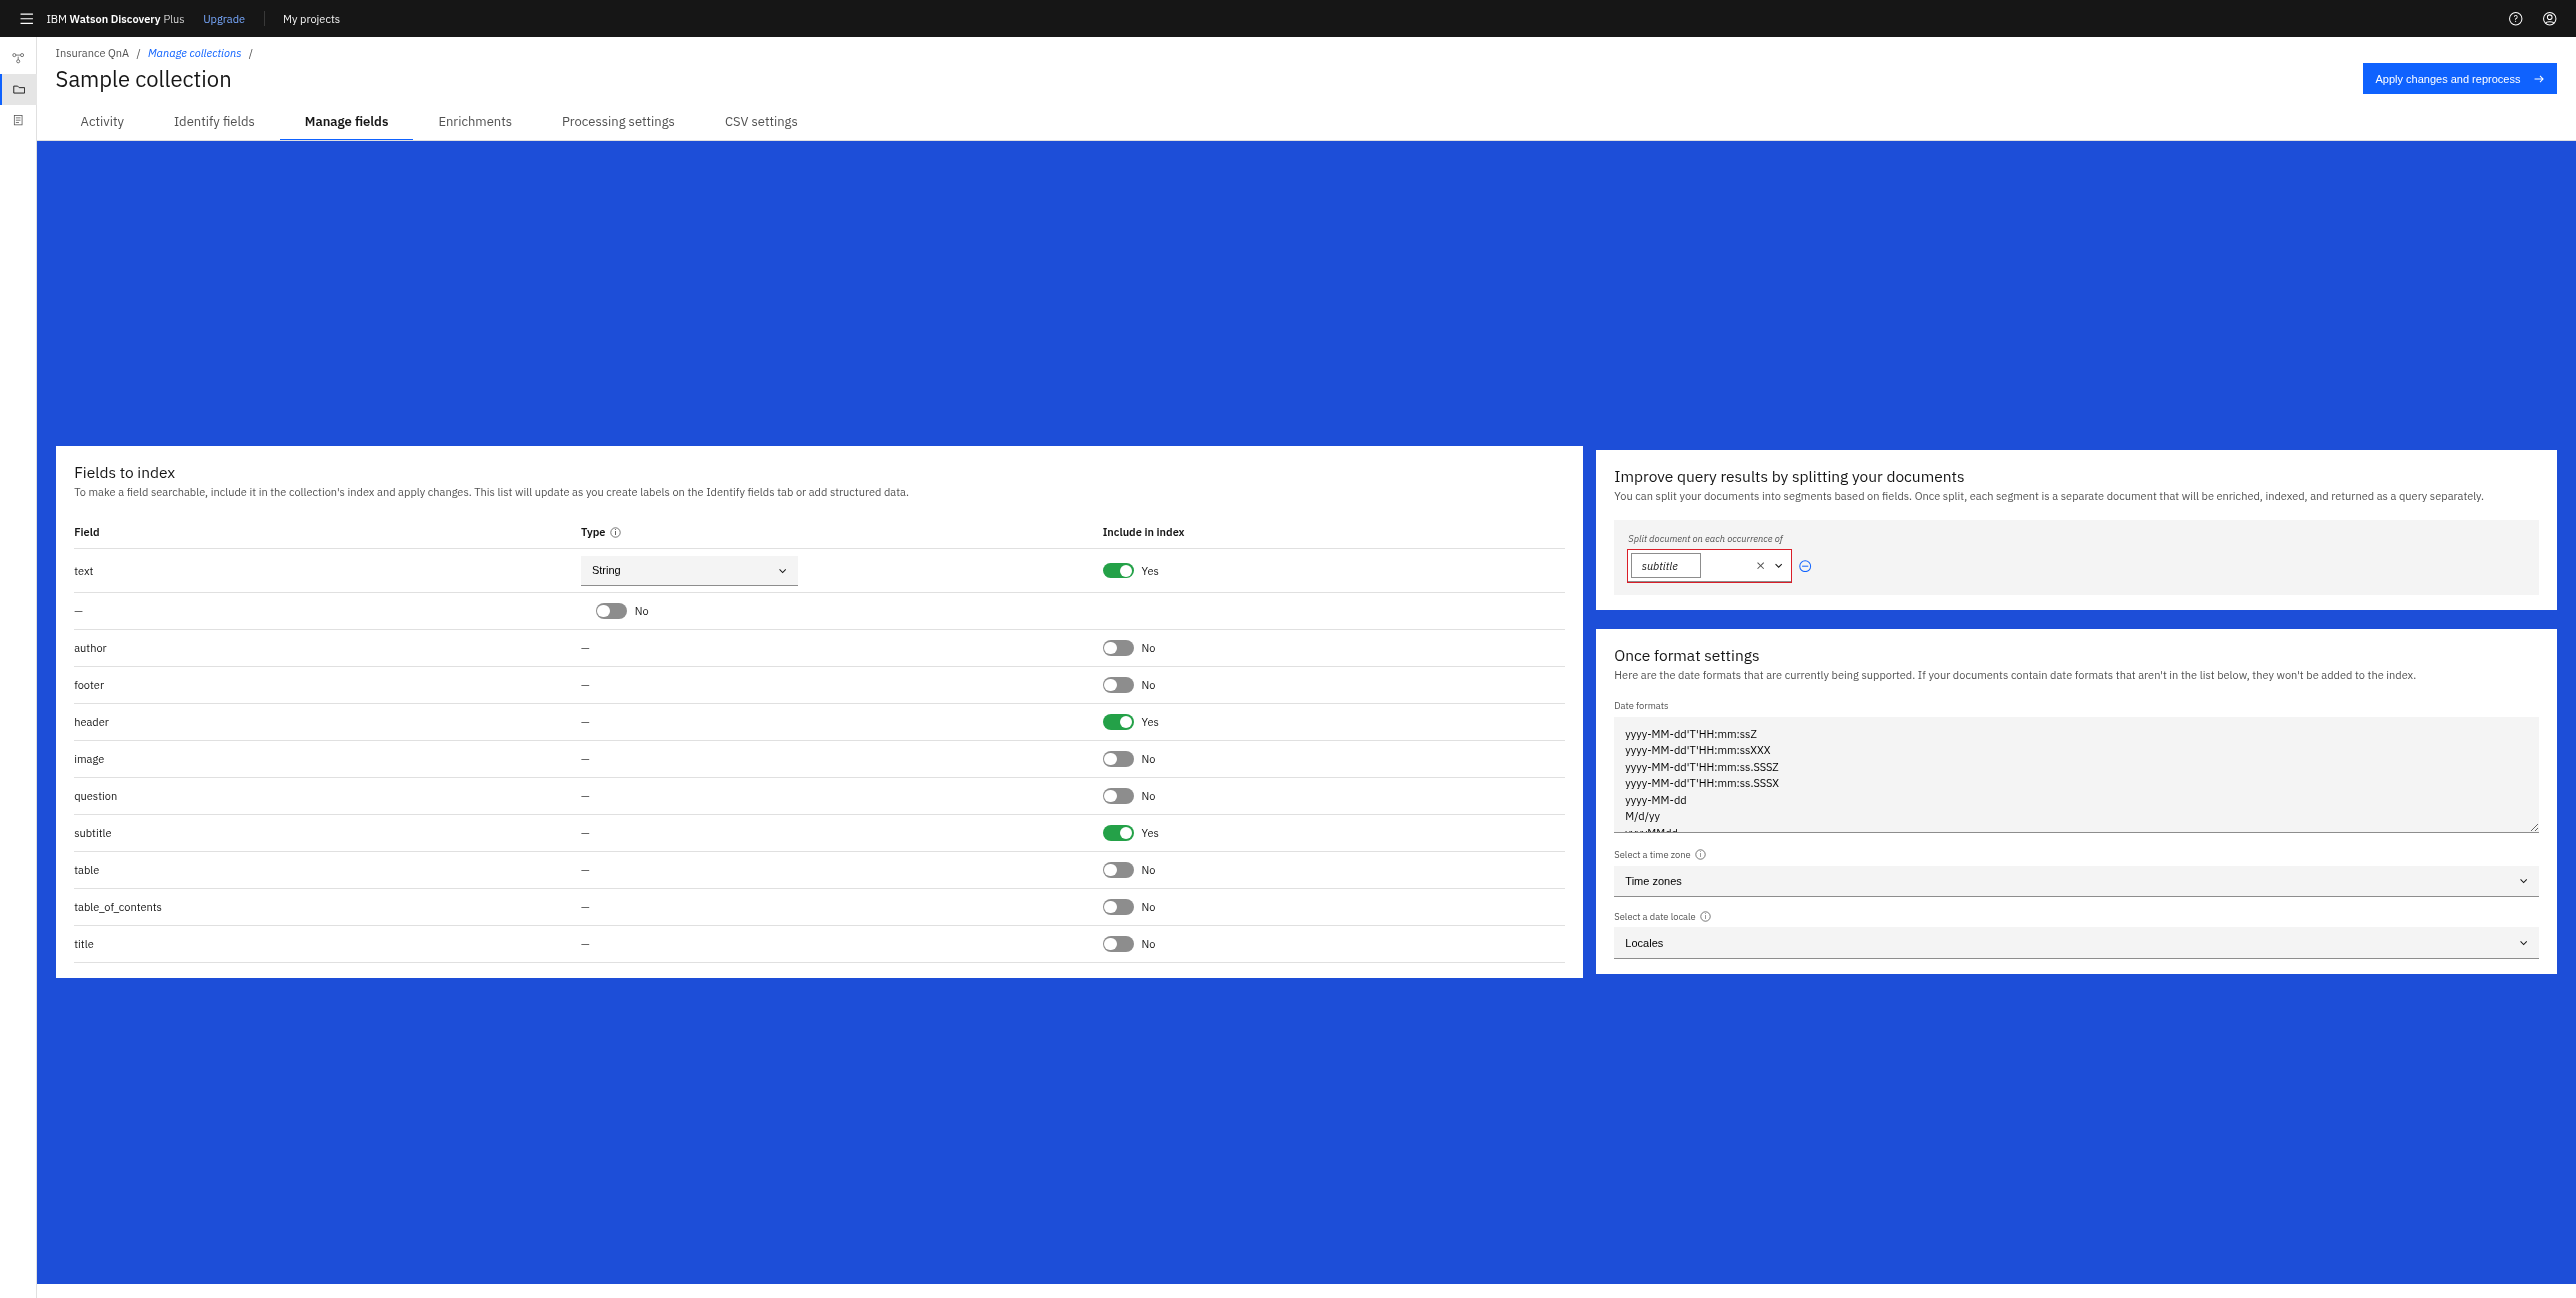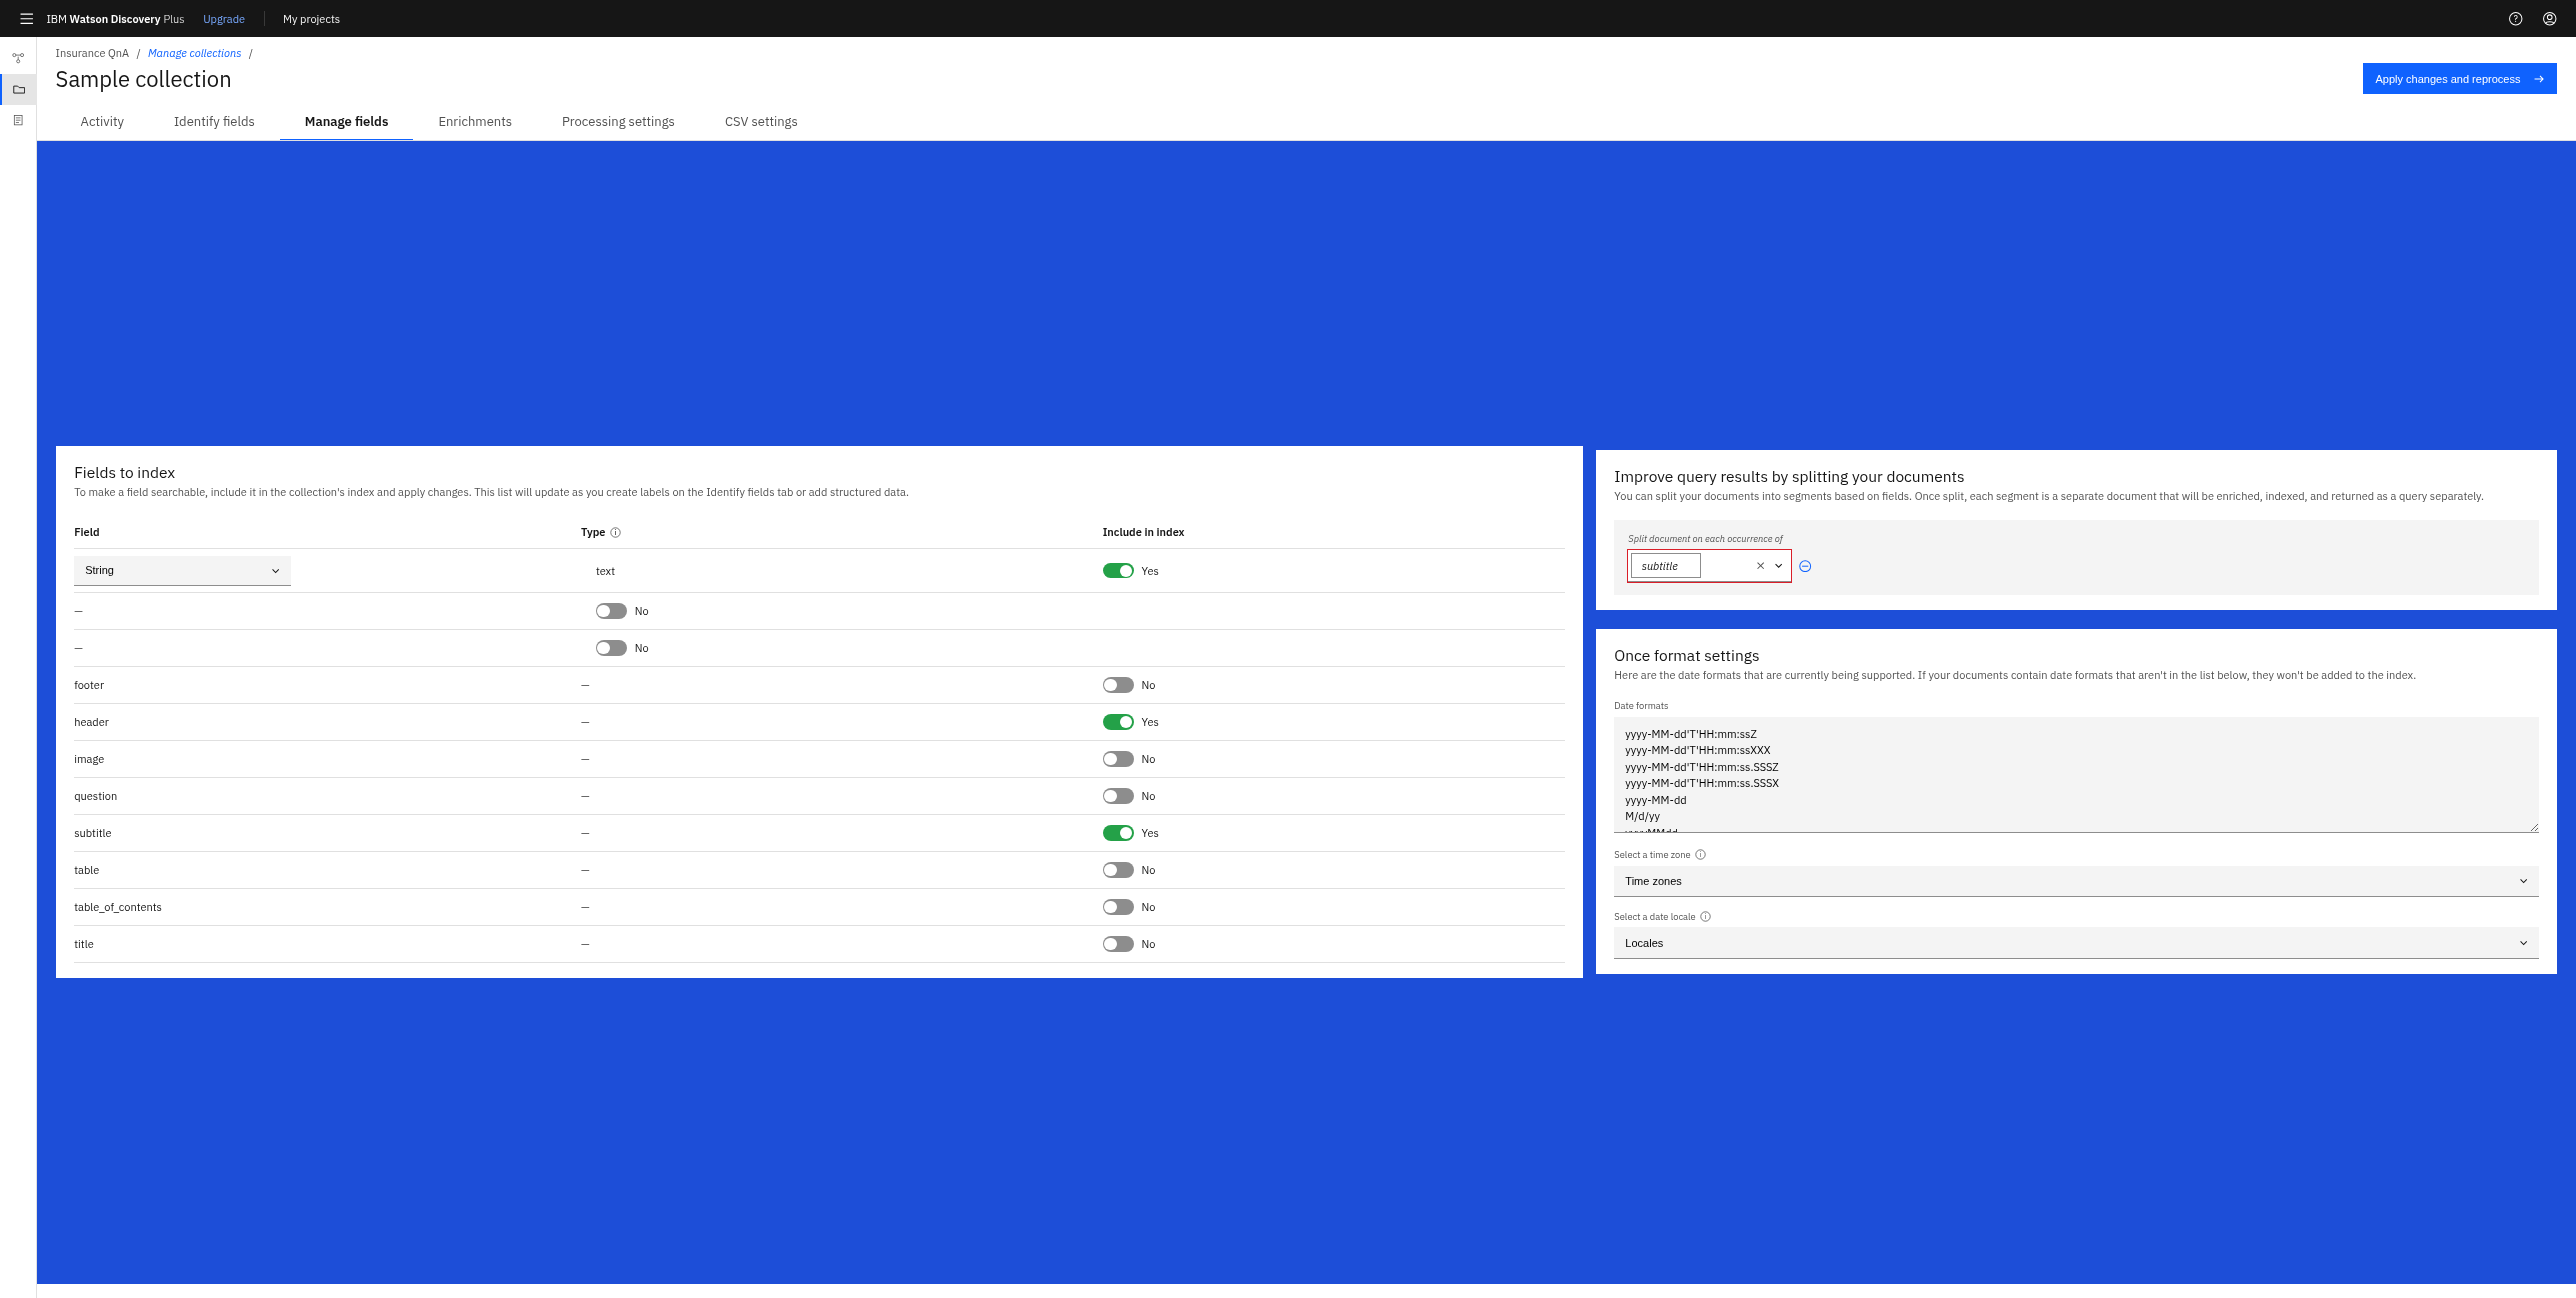--- a/index.html
+++ b/index.html
@@ -188,26 +188,26 @@
               <span>Type</span>
               <svg width="11" height="11" viewBox="0 0 14 14" style="font-size:14px">
                   <circle cx="7" cy="7" r="6" fill="none" stroke="#525252"></circle>
                   <text x="7" y="10" text-anchor="middle" fill="#525252" font-size="9">i</text>
                 </svg>
             </div>
             <div class="th col-include">Include in index</div>
           </div>
           <div id="field-rows">
               <div class="tr">
+                <div class="td col-field">text</div>
                 <div class="td col-type"><span class="type-select-wrap"><select class="type-select"><option>String</option></select><span class="chev">
                       <svg width="9.3" height="9.3" viewBox="0 0 12 12">
                         <path d="M2 4l4 4 4-4" stroke="#161616" stroke-width="1.3" fill="none"></path>
                       </svg>
                     </span></span></div>
-                <div class="td col-field">text</div>
                 <div class="td col-include">
                   <div class="toggle-wrap">
                     <div class="toggle on">
                       <div class="toggle-knob"></div>
                     </div>
                     <span class="toggle-label">Yes</span>
                   </div>
                 </div>
               </div>
               <div class="tr">
@@ -215,20 +215,21 @@
                 <div class="td col-include">
                   <div class="toggle-wrap">
                     <div class="toggle ">
                       <div class="toggle-knob"></div>
                     </div>
                     <span class="toggle-label">No</span>
                   </div>
                 </div>
               </div>
               <div class="tr">
+                <div class="td col-field">author</div>
                 <div class="td col-type"><span class="em-dash">—</span></div>
                 <div class="td col-include">
                   <div class="toggle-wrap">
                     <div class="toggle ">
                       <div class="toggle-knob"></div>
                     </div>
                     <span class="toggle-label">No</span>
                   </div>
                 </div>
               </div>

